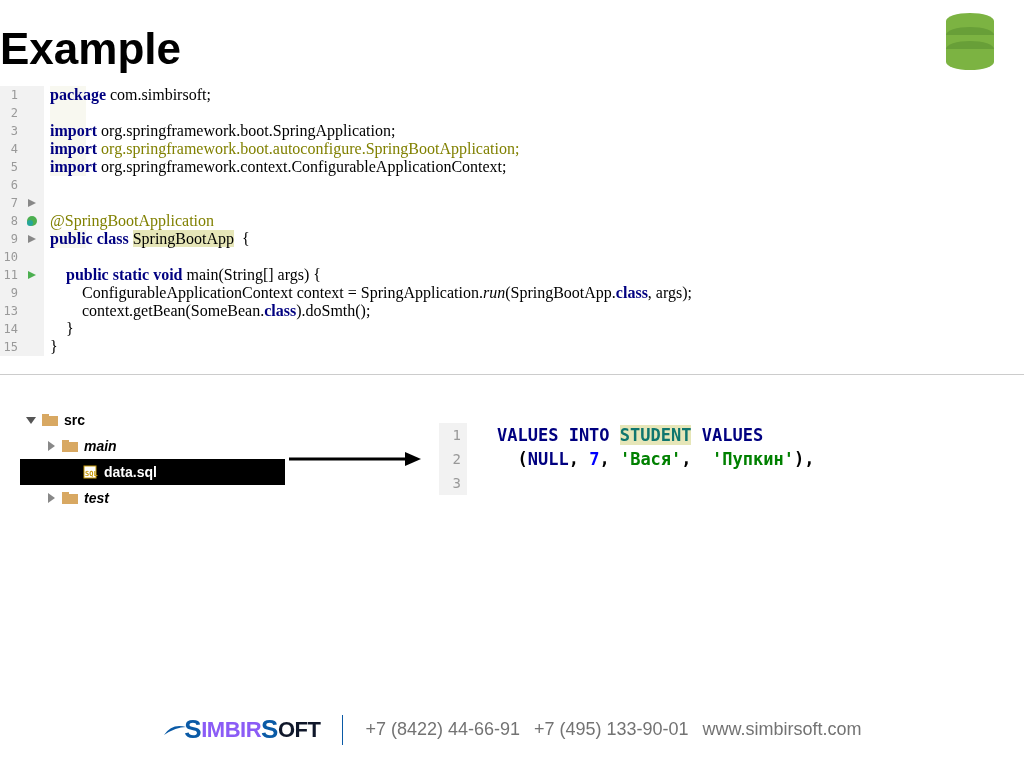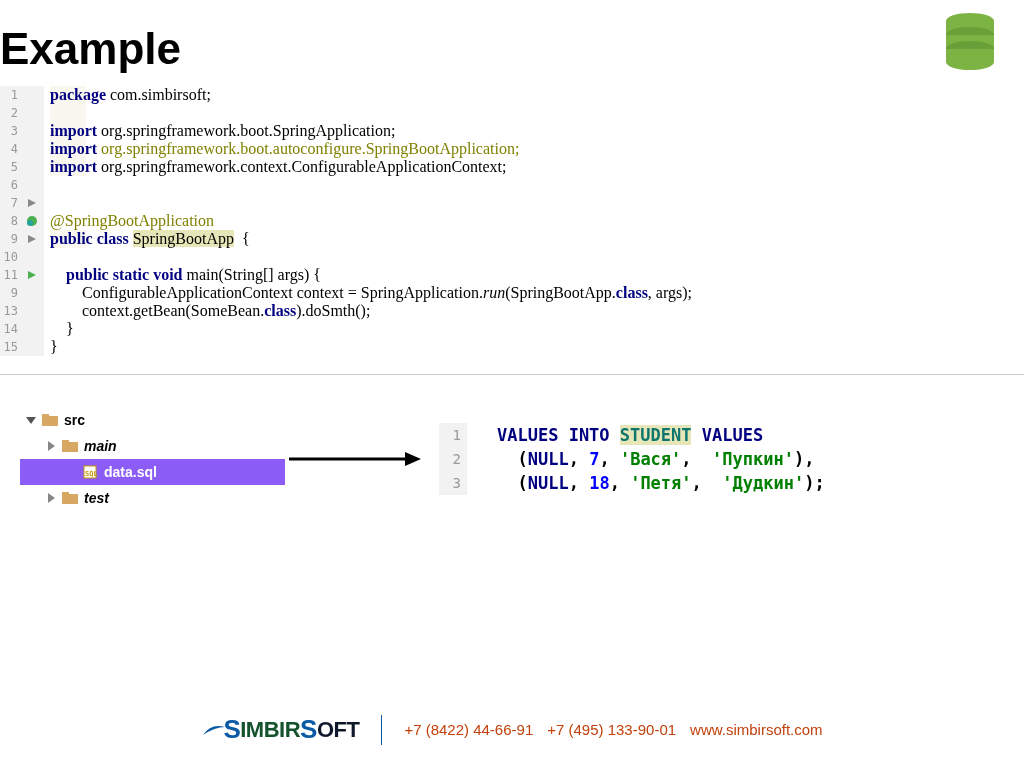--- a/index.html
+++ b/index.html
@@ -28,39 +28,39 @@
   .sql-kw { color: #000080; font-weight: bold; }
   .italic { font-style: italic; }
   
   .divider { border-top: 1px solid #ccc; margin: 18px 0 24px 0; width: 1024px; }
   
   .middle { display: flex; align-items: center; padding-left: 20px; margin-top: 32px; }
   .tree { width: 265px; font-family: Arial, sans-serif; font-size: 14px; font-weight: bold; }
   .tree-row { display: flex; align-items: center; height: 26px; padding-left: 4px; }
   .tree-row .twisty { width: 14px; display: inline-flex; align-items: center; justify-content: center; margin-right: 4px; }
   .tree-row .ticon { width: 18px; height: 14px; margin-right: 4px; display: inline-flex; align-items: center; }
-  .tree-row.selected { background: #8b5cf6; color: #fff; }
+  .tree-row.selected { background: #000000; color: #fff; }
   .indent1 { padding-left: 24px; font-style: italic; }
   .indent2 { padding-left: 44px; }
   
   .arrow-svg { margin: 0 12px 0 2px; }
   
   .sql-area { display: flex; }
   .sql-gutter { background: #f2f2f2; width: 28px; }
   .sql-lineno { text-align: right; color: #999; font-size: 14px; font-family: 'DejaVu Sans Mono', monospace; height: 24px; line-height: 24px; padding-right: 6px; }
   .sql-body { font-family: 'DejaVu Sans Mono', monospace; font-size: 17px; line-height: 24px; padding-left: 30px; font-weight: bold; }
   .sql-line { height: 24px; white-space: pre; }
   
   .footer { position: absolute; bottom: 22px; left: 0; width: 1024px; display: flex; align-items: center; justify-content: center; gap: 14px; }
   .logo { display: flex; align-items: center; font-weight: bold; font-size: 22px; letter-spacing: -0.5px; }
   .logo .s { color: #0a5aa6; font-size: 26px; }
-  .logo .mid { color: #14532d; }
+  .logo .mid { color: #8b5cf6; }
   .logo .oft { color: #0f172a; }
   .vsep { width: 1px; height: 30px; background: #0a5aa6; margin: 0 8px; }
-  .contact { font-size: 15px; color: #c2410c; }
+  .contact { font-size: 18px; color: #737373; }
 </style>
 </head>
 <body>
 
 <div class="title">Example</div>
 
 <div class="db-icon">
   <svg width="60" height="60" viewBox="0 0 60 60">
     <ellipse cx="30" cy="11" rx="24" ry="8" fill="#7cb342"></ellipse>
     <path d="M6 11 v14 a24 8 0 0 0 48 0 V11" fill="#7cb342"></path>
@@ -235,21 +235,20 @@
 
   <div class="sql-area">
     <div class="sql-gutter">
       <div class="sql-lineno">1</div>
       <div class="sql-lineno">2</div>
       <div class="sql-lineno">3</div>
     </div>
     <div class="sql-body">
       <div class="sql-line"><span class="sql-kw">VALUES INTO </span><span class="hl" style="color:#0f766e">STUDENT</span><span class="sql-kw"> VALUES</span></div>
       <div class="sql-line">  <span>(</span><span class="sql-kw">NULL</span><span>, </span><span class="num">7</span><span>, </span><span class="str">'Вася'</span><span>,  </span><span class="str">'Пупкин'</span><span>),</span></div>
-      <div class="sql-line">  <span>(</span><span class="sql-kw">NULL</span><span>, </span><span class="num">18</span><span>, </span><span class="str">'Петя'</span><span>,  </span><span class="str">'Дудкин'</span><span>);</span></div>
     </div>
   </div>
 </div>
 
 <div class="footer">
   <div class="logo">
     <svg width="26" height="26" viewBox="0 0 26 26" style="margin-right:-4px">
       <path d="M2 18 Q 10 6 24 10 Q 14 10 2 18" fill="#0a5aa6"></path>
     </svg>
     <span class="s">S</span>

